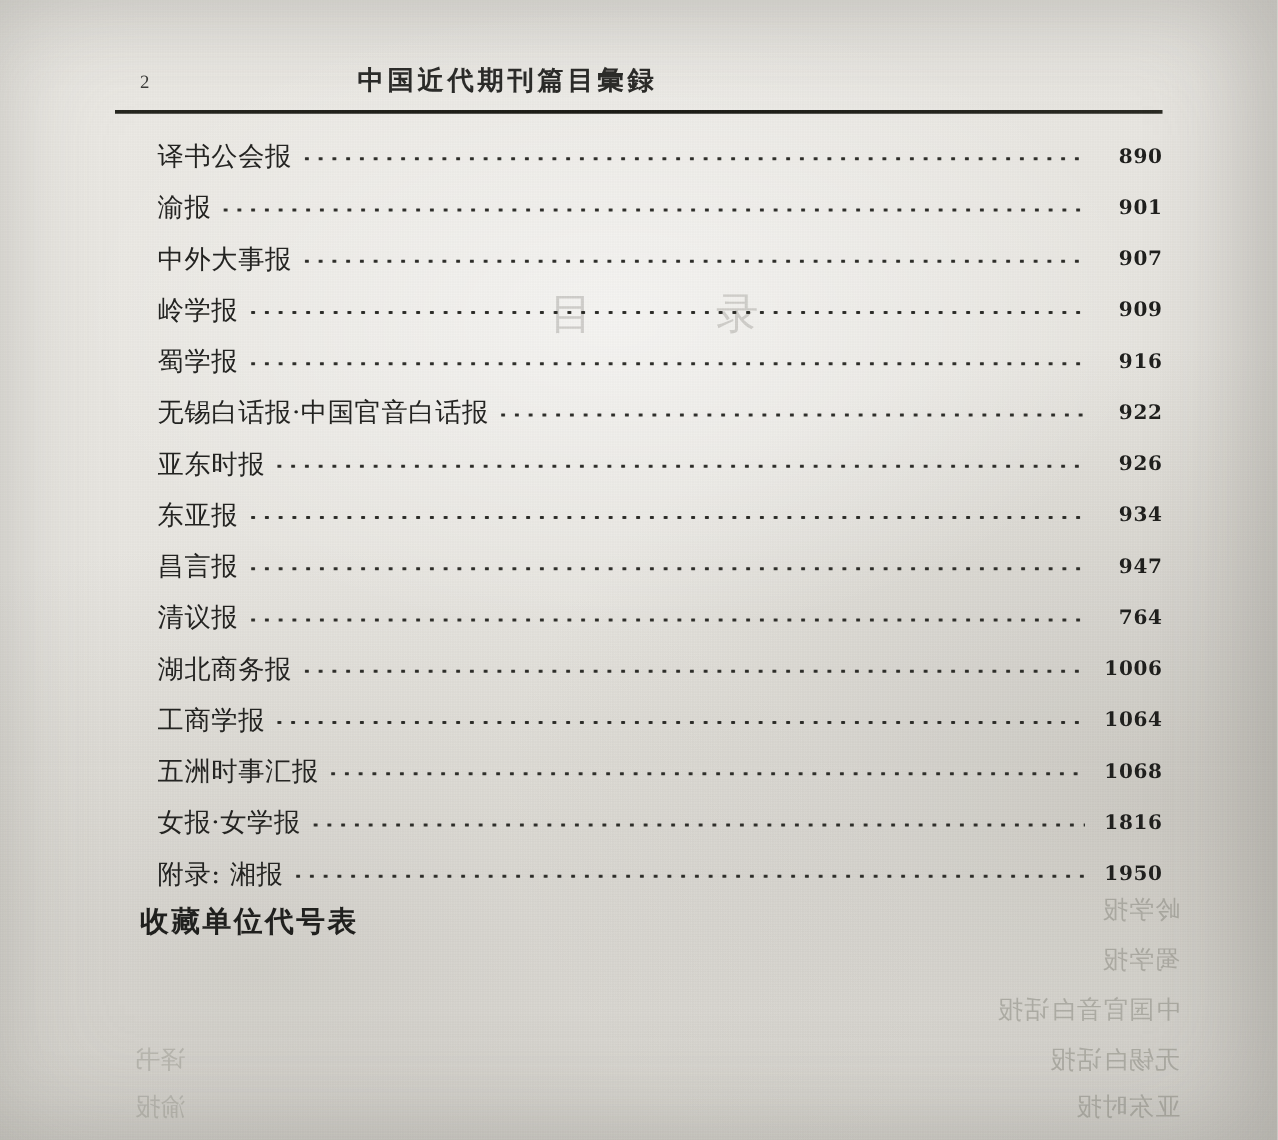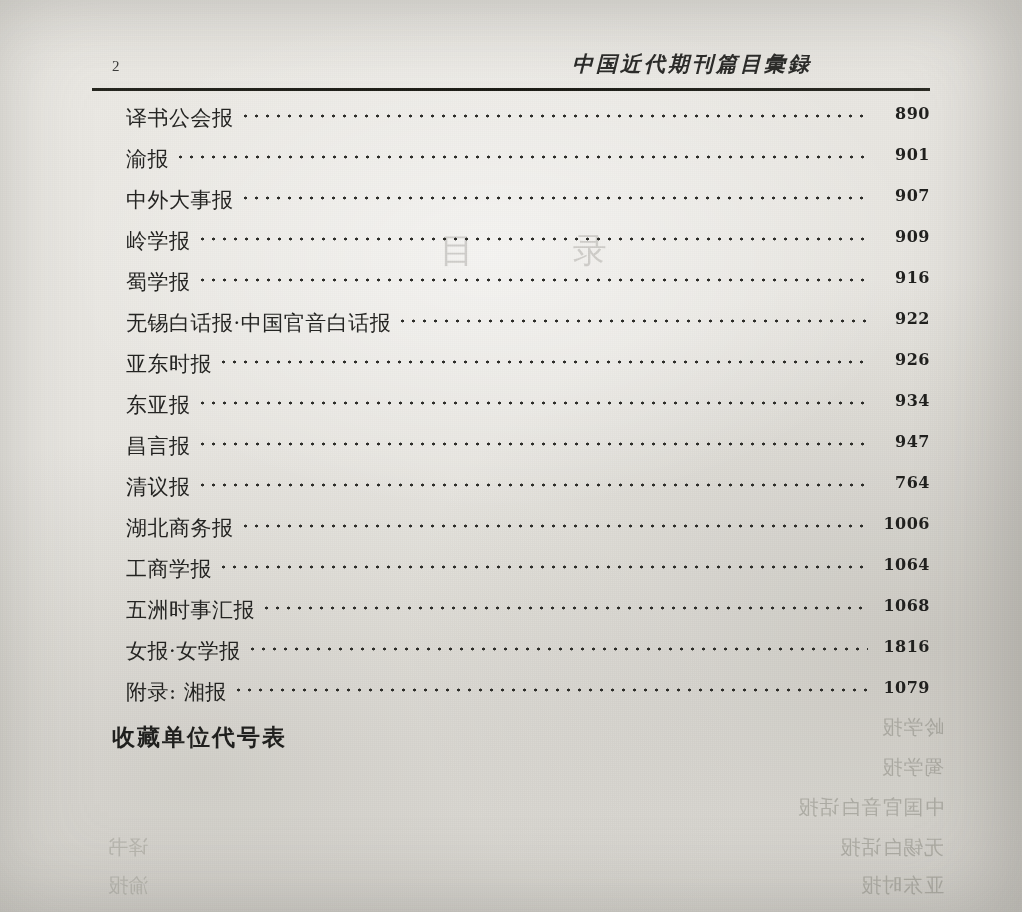--- a/index.html
+++ b/index.html
@@ -56,27 +56,26 @@
     top: 8px;
     font-size: 15px;
     color: #3a3a38;
     font-family: "Liberation Serif", serif;
   }
   .running-title {
     position: absolute;
     left: 0;
     top: 0;
     width: 812px;
-    text-align: right;
+    text-align: center;
     font-size: 21px;
     letter-spacing: 3px;
     color: #2a2a28;
     font-family: "DejaVu Serif", serif;
     font-weight: 600;
-    font-style: italic;
   }
   .rule {
     position: absolute;
     left: 92px;
     top: 38px;
     width: 838px;
     height: 3px;
     background: linear-gradient(90deg, #26261f 0%, #1c1c16 50%, #2b2b24 100%);
   }
 
@@ -84,21 +83,21 @@
   .toc {
     position: absolute;
     left: 0;
     top: 104px;
     width: 1022px;
   }
   .toc-row {
     position: relative;
     height: 41px;
     display: flex;
-    align-items: flex-start;
+    align-items: center;
     padding-left: 126px;
     padding-right: 92px;
   }
   .entry-title {
     font-size: 21px;
     color: #232321;
     font-family: "DejaVu Serif", serif;
     white-space: nowrap;
     letter-spacing: 0.5px;
   }
@@ -269,21 +268,21 @@
 
     <div class="toc-row">
       <span class="entry-title">女报·女学报</span>
       <span class="leader"></span>
       <span class="page-num">1816</span>
     </div>
 
     <div class="toc-row">
       <span class="entry-title">附录: 湘报</span>
       <span class="leader"></span>
-      <span class="page-num">1079</span>
+      <span class="page-num">1950</span>
     </div>
 
   </div>
 
   <div class="section-heading">收藏单位代号表</div>
 
   <div class="showthrough" style="top:714px;">岭学报</div>
   <div class="showthrough" style="top:754px;">蜀学报</div>
   <div class="showthrough" style="top:794px;">中国官音白话报</div>
   <div class="showthrough" style="top:834px;">无锡白话报</div>

